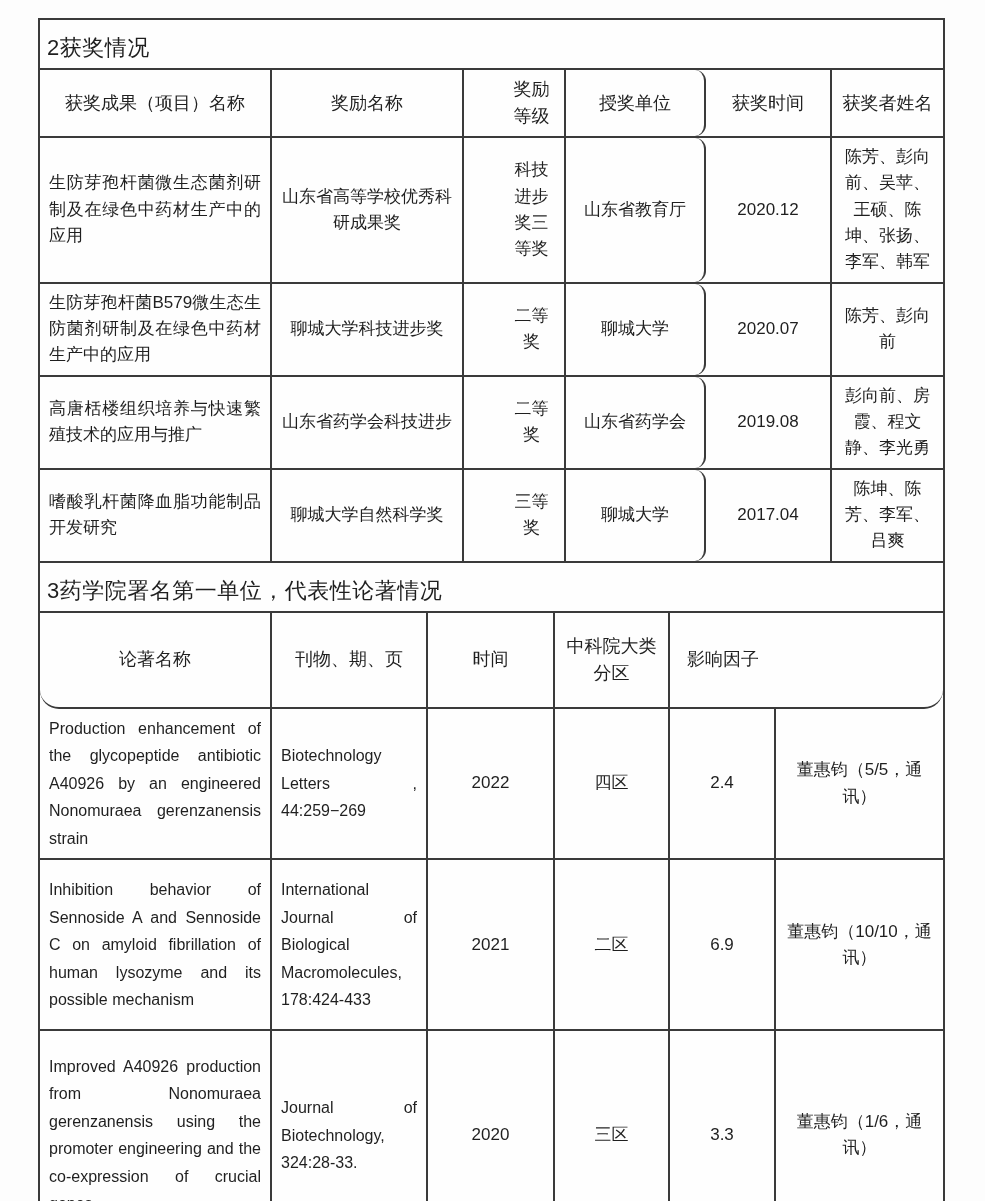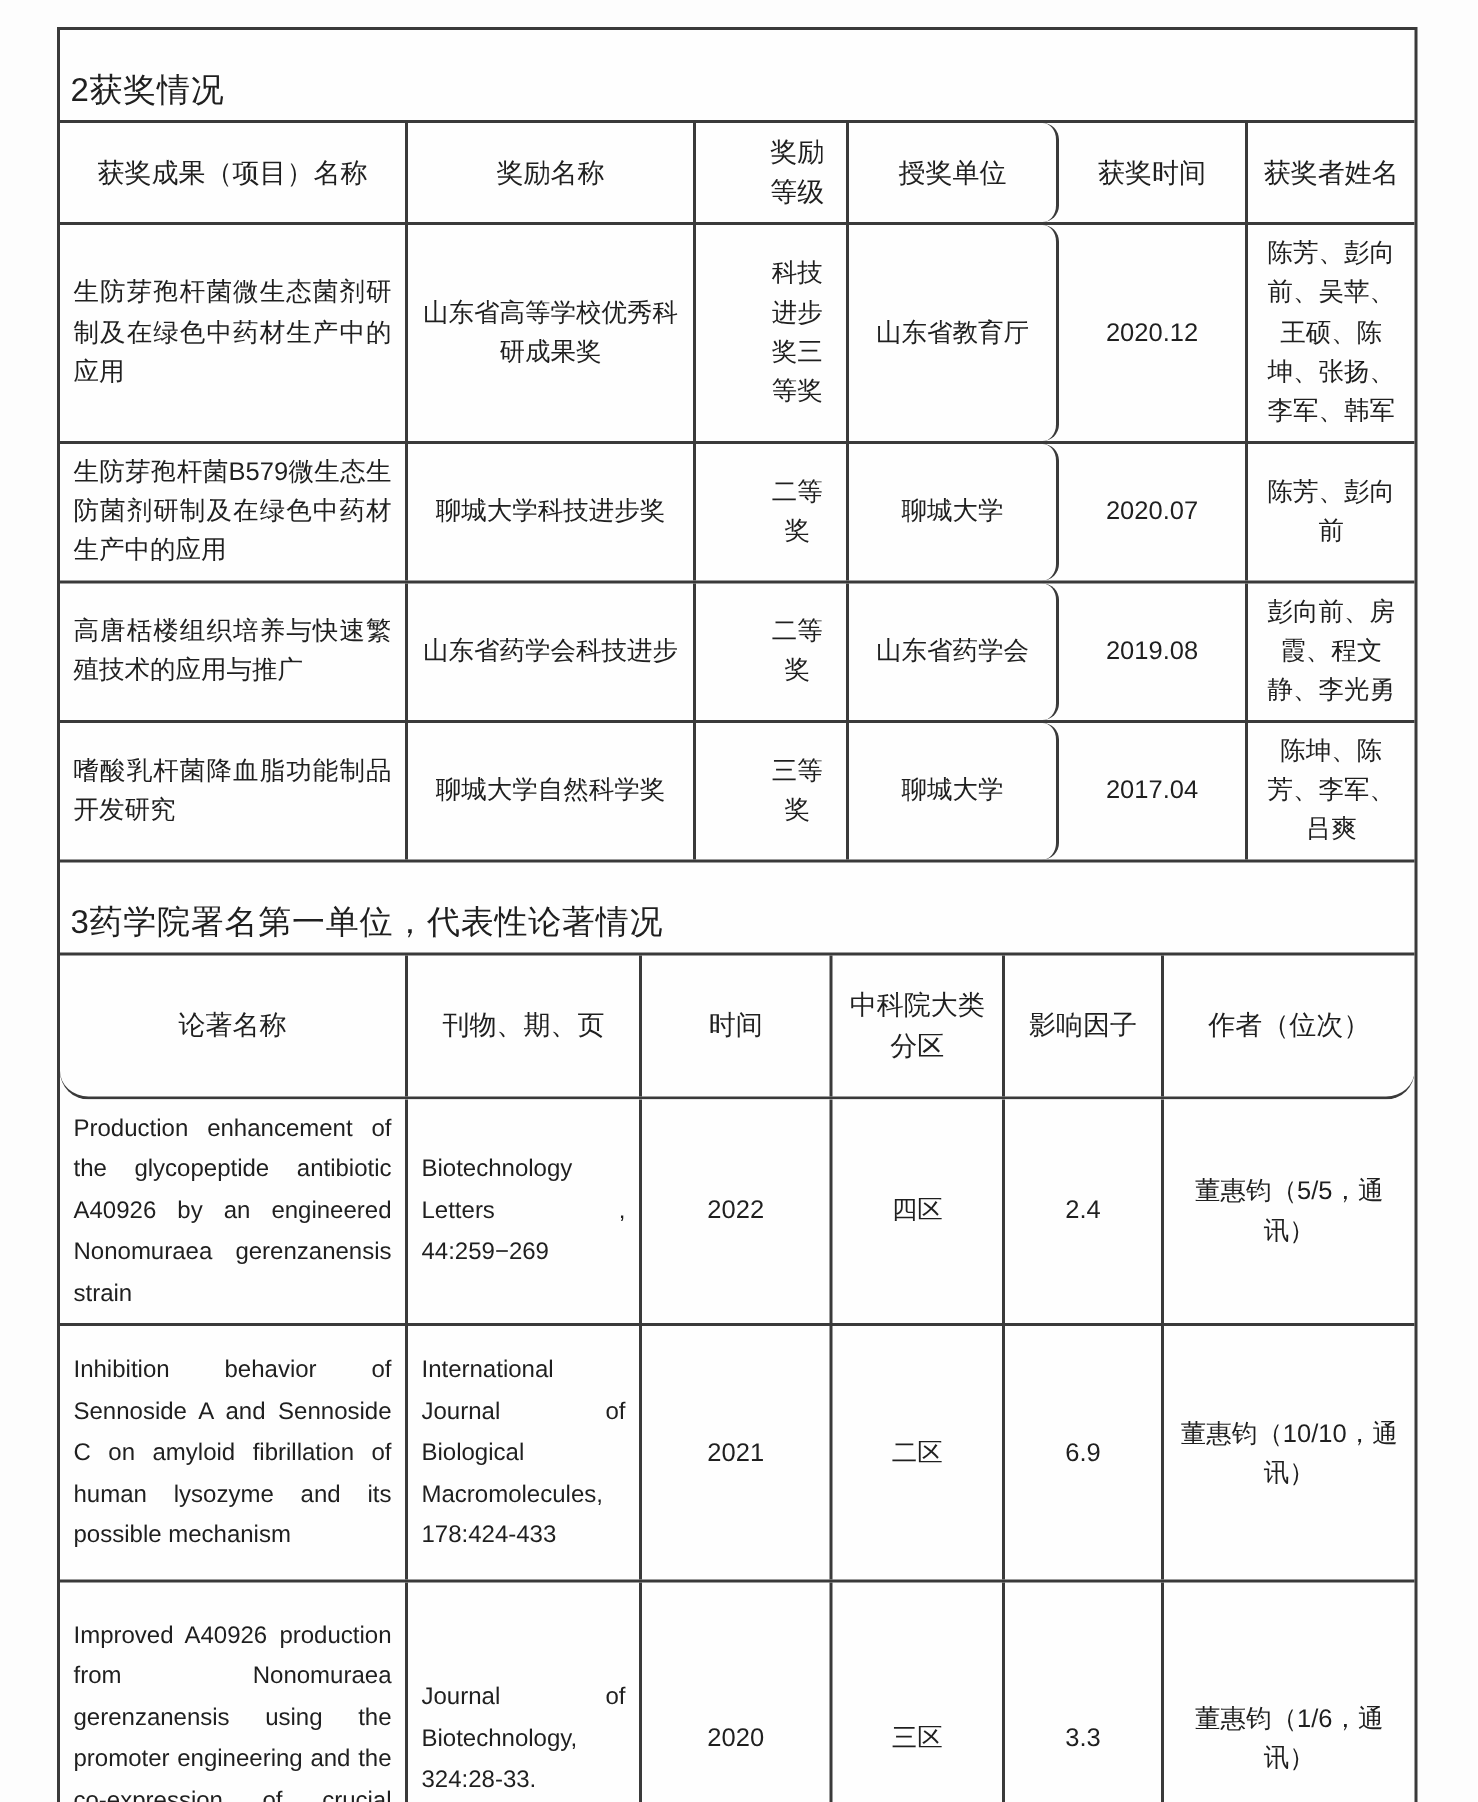--- a/index.html
+++ b/index.html
@@ -13,21 +13,21 @@
     position: absolute;
     left: 38px; top: 18px;
     width: 907px;
     border: 2px solid #3a3a3a;
     background: #fefefe;
   }
   .section-title {
     border-bottom: 2px solid #3a3a3a;
     font-size: 22px;
     letter-spacing: 0.5px;
-    padding: 25px 6px 5px 7px;
+    padding: 13px 6px 5px 7px;
     min-height: 44px;
     display: grid;
     align-content: end;
   }
   .row { display: flex; border-bottom: 2px solid #3a3a3a; }
   .row:last-child { border-bottom: none; }
   .cell {
     border-right: 2px solid #3a3a3a;
     display: grid;
     align-content: center;
@@ -123,21 +123,20 @@
   </div>
 
   <div class="section-title">3药学院署名第一单位，代表性论著情况</div>
 
   <div class="row t2 hrow">
     <div class="cell hdr d1">论著名称</div>
     <div class="cell hdr d2">刊物、期、页</div>
     <div class="cell hdr d3">时间</div>
     <div class="cell hdr d4">中科院大类分区</div>
     <div class="cell hdr d5">影响因子</div>
-    <div class="cell hdr d6">作者（位次）</div>
   </div>
 
   <div class="row t2 r0">
     <div class="cell eng d1">Production enhancement of the glycopeptide antibiotic A40926 by an engineered Nonomuraea gerenzanensis strain</div>
     <div class="cell eng d2">Biotechnology Letters , 44:259−269</div>
     <div class="cell d3">2022</div>
     <div class="cell d4">四区</div>
     <div class="cell d5">2.4</div>
     <div class="cell d6">董惠钧（5/5，通讯）</div>
   </div>

